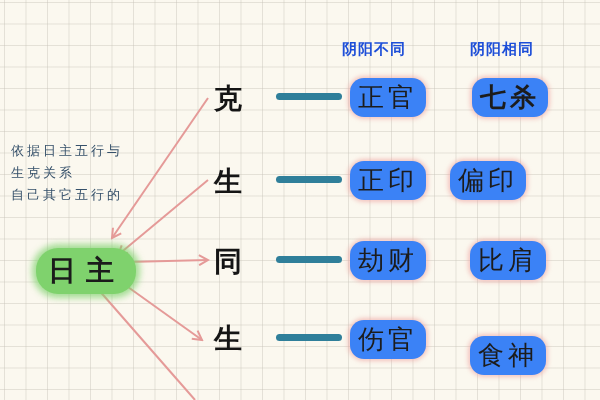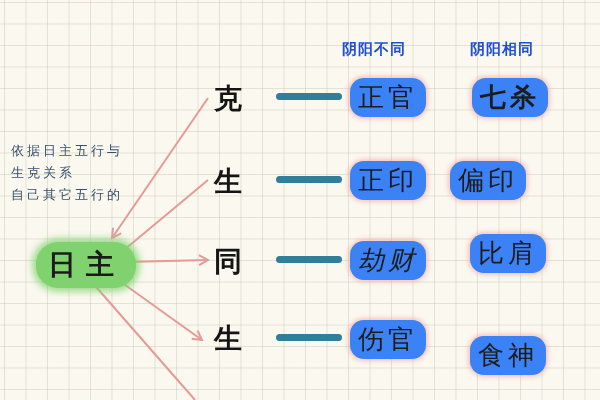--- a/index.html
+++ b/index.html
@@ -42,33 +42,33 @@
 
 <div class="abs col-head" style="left:342px;top:40px;">阴阳不同</div>
 <div class="abs col-head" style="left:462px;top:40px;margin-left:8px;">阴阳相同</div>
 
 <div class="abs note" style="left:11px;top:140px;">
   <div>依据日主五行与</div>
   <div>生克关系</div>
   <div>自己其它五行的</div>
 </div>
 
-<div class="abs daymaster" style="left:36px;top:242px;">日主</div>
+<div class="abs daymaster" style="left:36px;top:248px;">日主</div>
 
 <div class="abs rel" style="left:214px;top:80px;">克</div>
 <div class="abs bar" style="left:276px;top:93px;"></div>
 <div class="abs tag" style="left:350px;top:78px;">正官</div>
 <div class="abs tag" style="left:472px;top:78px;font-weight:bold;">七杀</div>
 
 <div class="abs rel" style="left:214px;top:163px;">生</div>
 <div class="abs bar" style="left:276px;top:176px;"></div>
 <div class="abs tag" style="left:350px;top:161px;">正印</div>
 <div class="abs tag" style="left:450px;top:161px;">偏印</div>
 
 <div class="abs rel" style="left:214px;top:243px;">同</div>
 <div class="abs bar" style="left:276px;top:256px;"></div>
-<div class="abs tag" style="left:350px;top:241px;font-style:italic;">劫财</div>
-<div class="abs tag" style="left:470px;top:234px;text-align:center;">比肩</div>
+<div class="abs tag" style="left:350px;top:241px;">劫财</div>
+<div class="abs tag" style="left:470px;top:241px;text-align:center;">比肩</div>
 
 <div class="abs rel" style="left:214px;top:320px;">生</div>
 <div class="abs bar" style="left:276px;top:334px;"></div>
 <div class="abs tag" style="left:350px;top:320px;">伤官</div>
 <div class="abs tag" style="left:470px;top:336px;">食神</div>
 
 </body></html>

